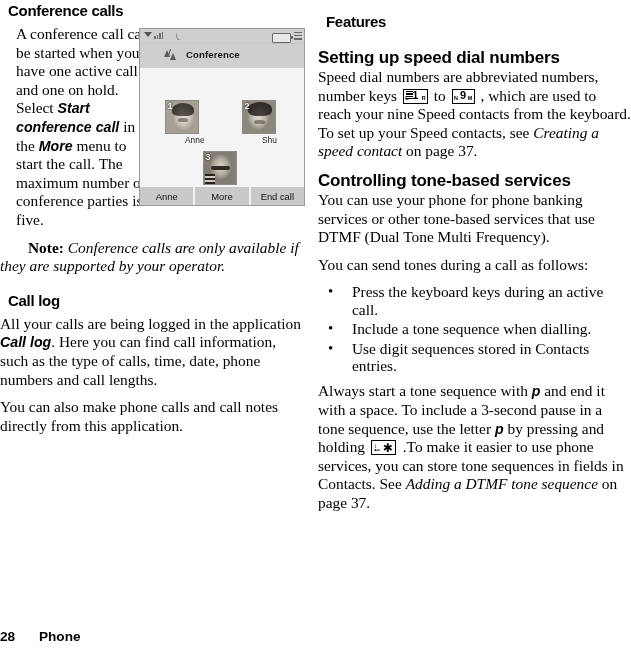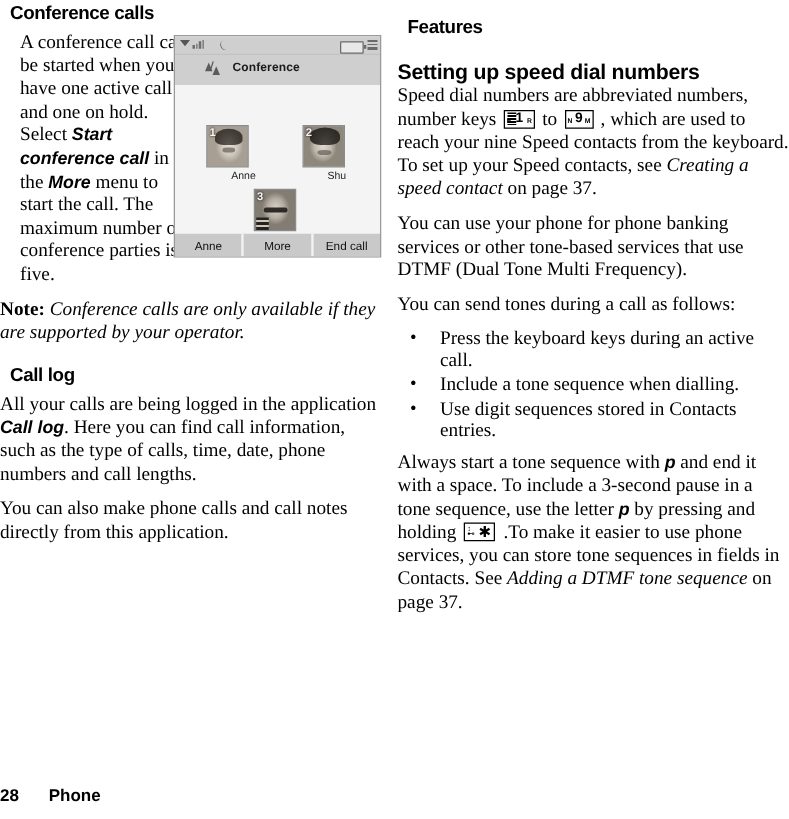--- a/index.html
+++ b/index.html
@@ -56,21 +56,21 @@
     margin: 0 0 9px 0;
     text-align: left;
   }
   .bi {
     font-family: "Liberation Sans", "DejaVu Sans", sans-serif;
     font-weight: bold;
     font-style: italic;
     font-size: 14.2px;
   }
   .ital { font-style: italic; }
-  .bold { font-weight: bold; }
+  .bold { font-weight: bold; padding-left: 28px; }
   .bsans {
     font-family: "Liberation Sans", "DejaVu Sans", sans-serif;
     font-weight: bold;
     font-style: italic;
     font-size: 14.2px;
   }
   
   .wrap-col {
     width: 133px;
     margin-left: 16px;
@@ -498,20 +498,21 @@
   </div>
 
   <div class="col-right">
 
     <h1 class="h-main">Features</h1>
 
     <h2 class="h-sub" style="margin-top:16px;">Setting up speed dial numbers</h2>
 
     <p class="body"><span>Speed dial numbers are abbreviated numbers, number keys </span><span class="keycap k1"><span class="kblock"></span><span class="kdigit">1</span><span class="kl">E</span><span class="kr">R</span></span><span> to </span><span class="keycap k9"><span class="kdigit">9</span><span class="kl">N</span><span class="kr">M</span></span><span> , which are used to reach your nine Speed contacts from the keyboard. To set up your Speed contacts, see </span><span class="ital">Creating a speed contact</span><span> on page 37.</span></p>
 
+    <h2 class="h-sub" style="margin-top:11px;">Controlling tone-based services</h2>
 
     <p class="body">You can use your phone for phone banking services or other tone-based services that use DTMF (Dual Tone Multi Frequency).</p>
 
     <p class="body">You can send tones during a call as follows:</p>
 
     <ul class="bullets">
       <li><span class="dot">•</span><span>Press the keyboard keys during an active call.</span></li>
       <li><span class="dot">•</span><span>Include a tone sequence when dialling.</span></li>
       <li><span class="dot">•</span><span>Use digit sequences stored in Contacts entries.</span></li>
     </ul>

